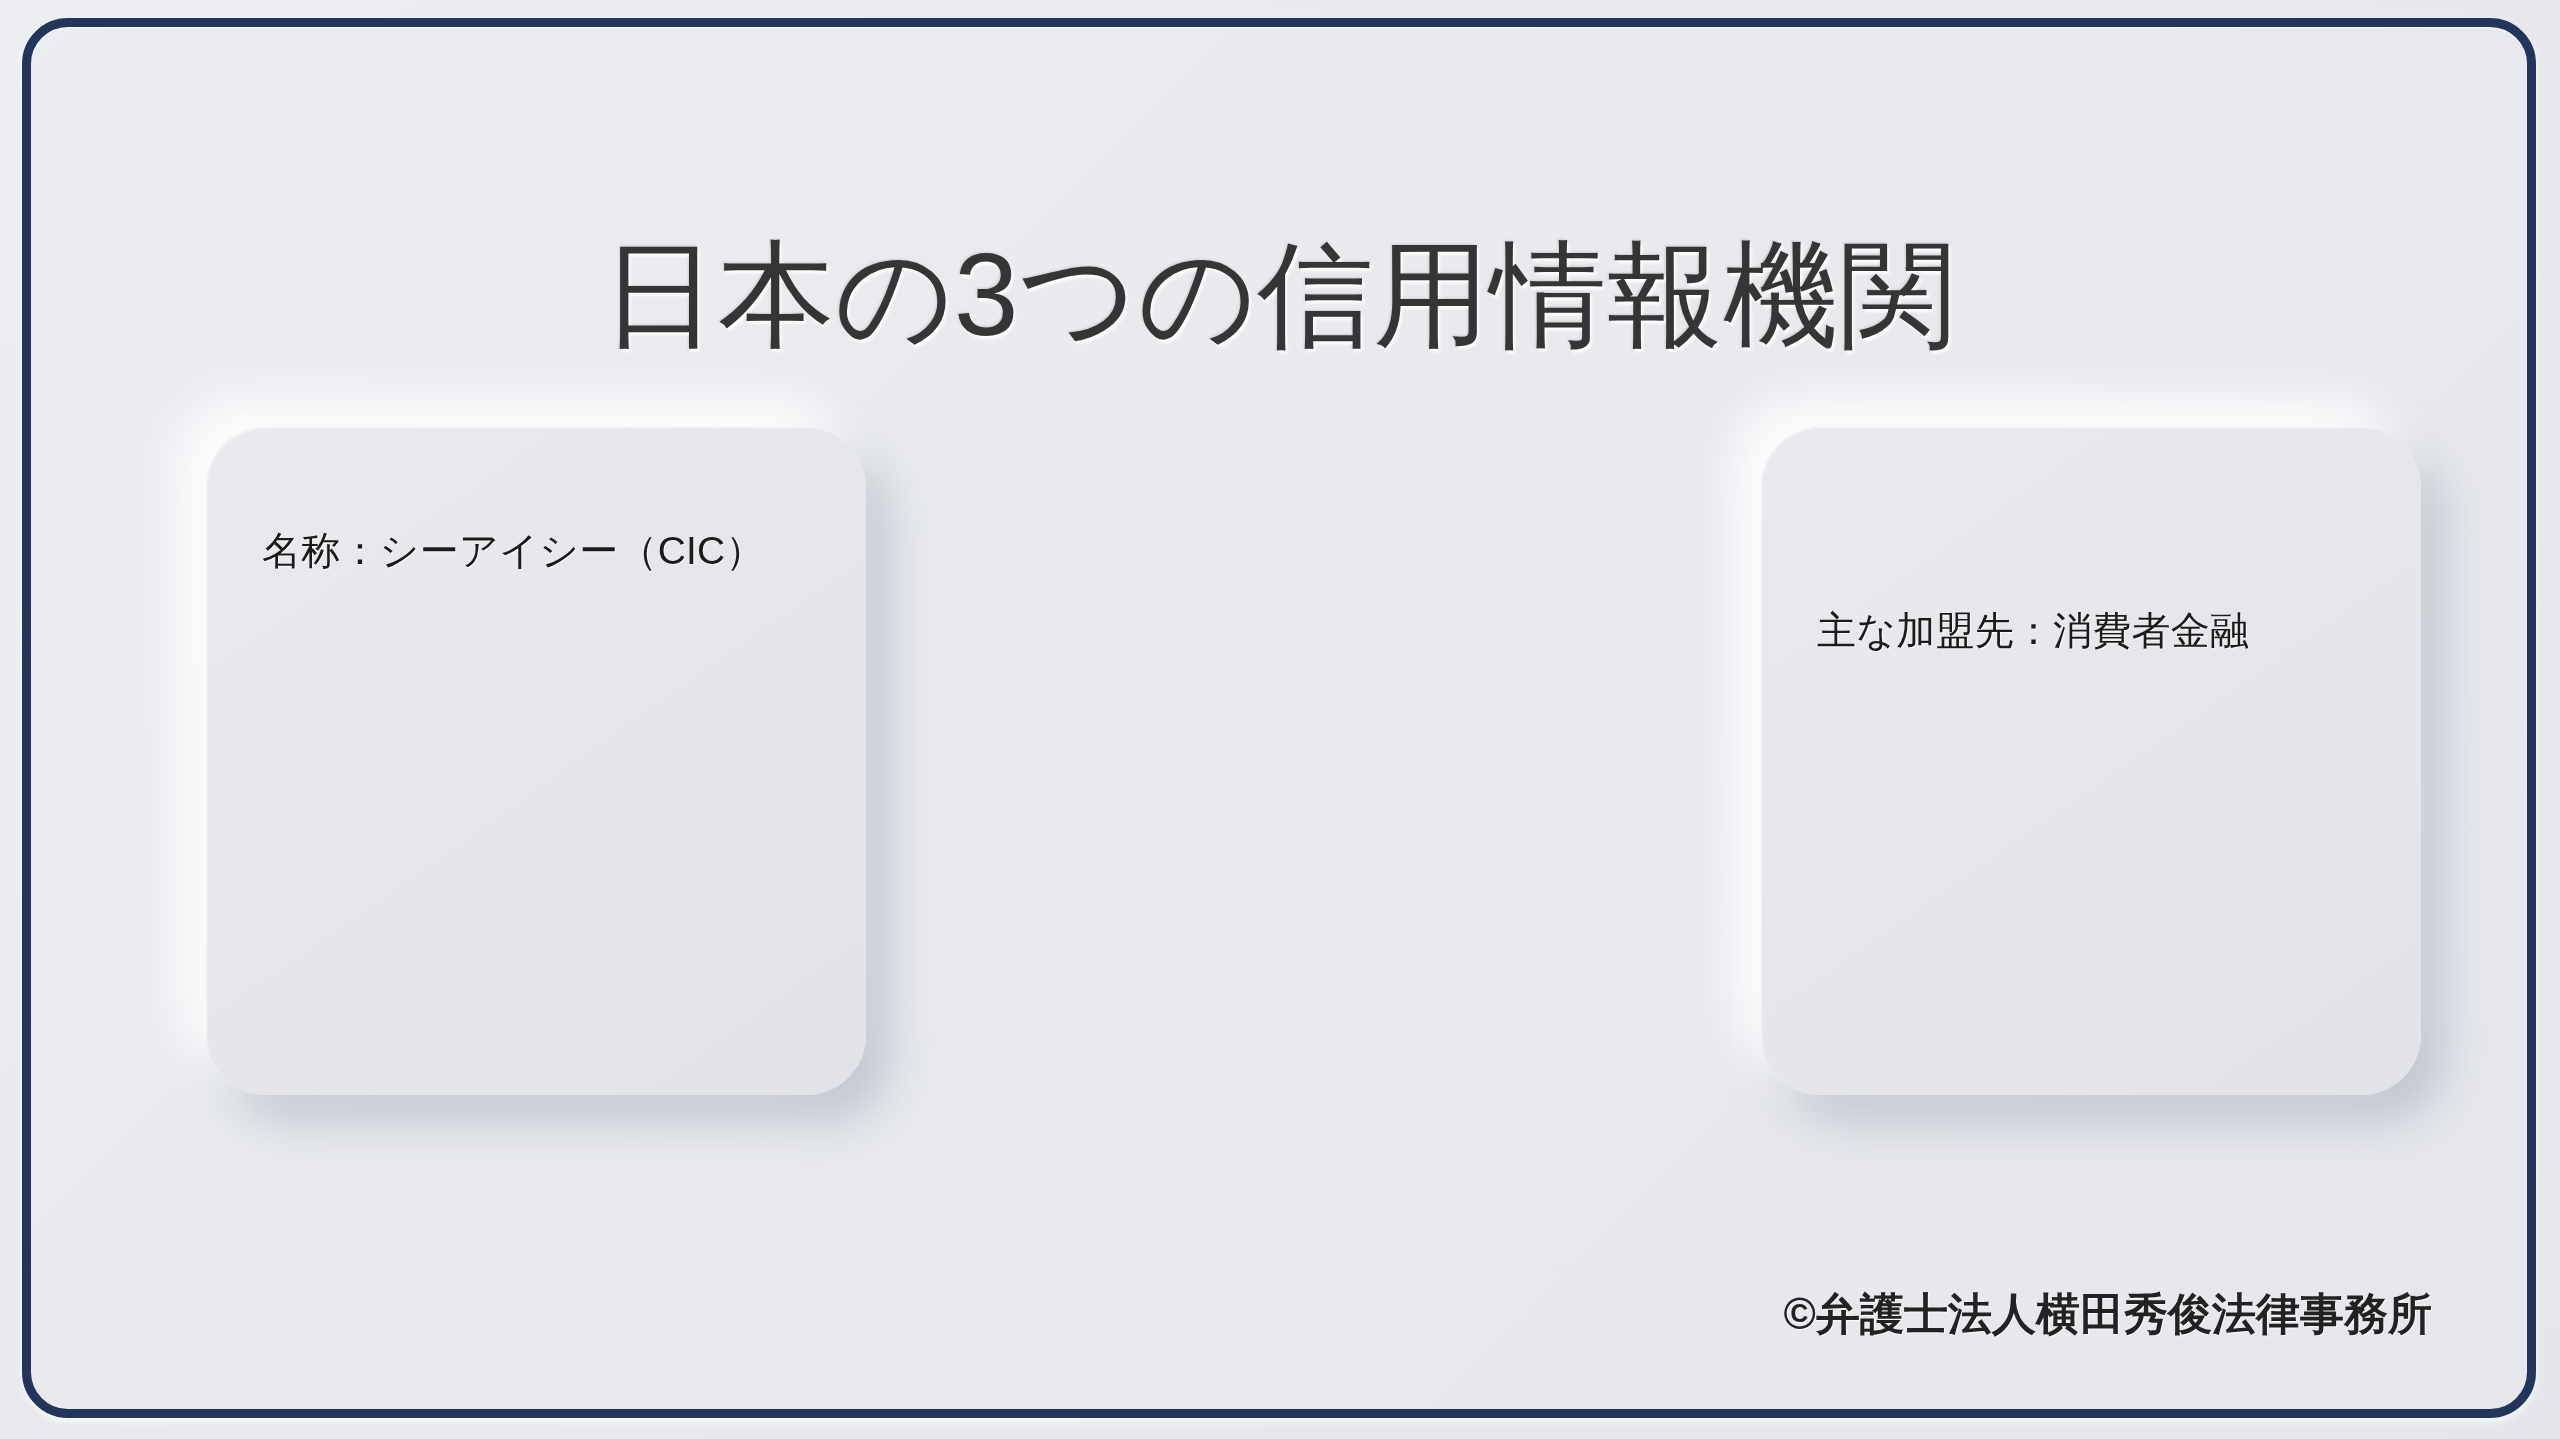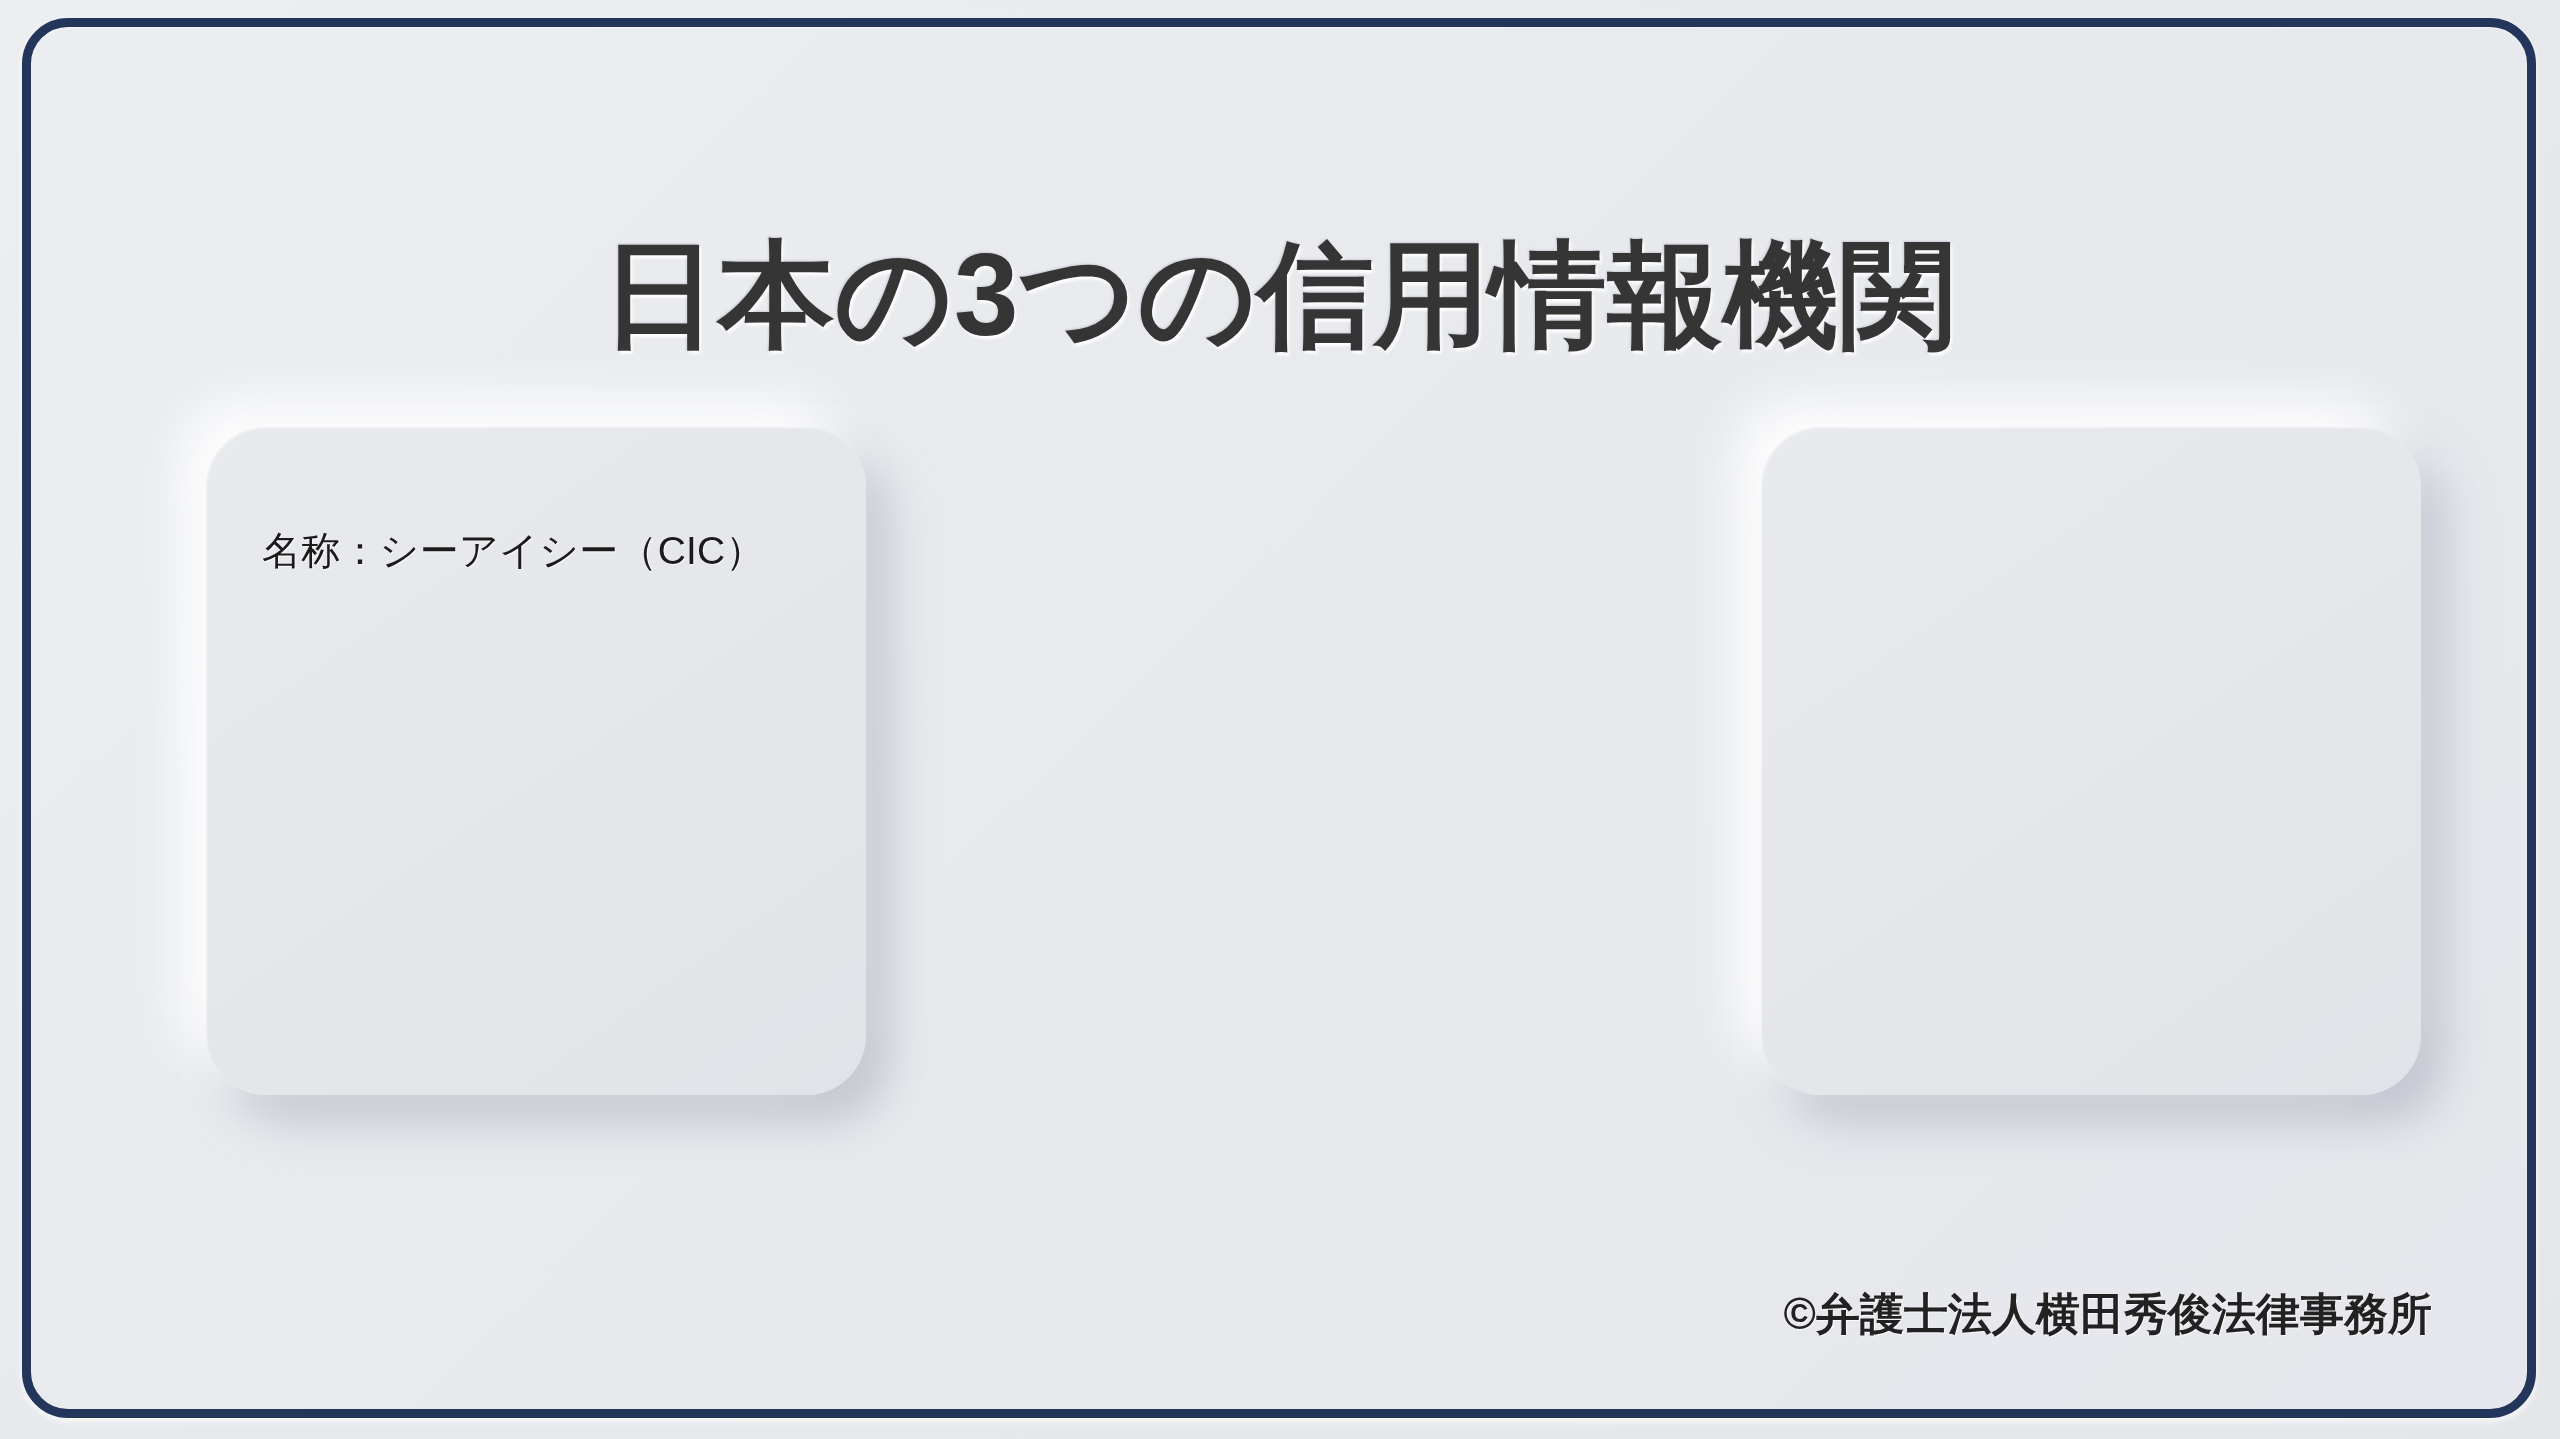--- a/index.html
+++ b/index.html
@@ -41,21 +41,21 @@
 
   
   .title {
     position: absolute;
     left: 0;
     right: 0;
     top: 132px;
     text-align: center;
     font-size: 116px;
     line-height: 1.0;
-    font-weight: 700;
+    font-weight: 400;
     color: #353535;
     letter-spacing: 0.5px;
     text-shadow:
       2px 3px 3px rgba(255,255,255,0.95),
       -1px -1px 2px rgba(150,155,165,0.35);
     white-space: nowrap;
   }
 
   
   .card-row {
@@ -117,20 +117,21 @@
 
     <h1 class="title" style="color: rgb(53, 53, 53);">日本の3つの信用情報機関</h1>
 
     <div class="card-row">
 
       <div class="card">
         <div class="card-text">名称：シーアイシー（CIC）</div>
       </div>
 
       <div class="card">
+        <div class="card-text second">主な加盟先：消費者金融</div>
       </div>
 
 
     </div>
 
     <div class="footer">©弁護士法人横田秀俊法律事務所</div>
 
   </div>
 </div>
 

